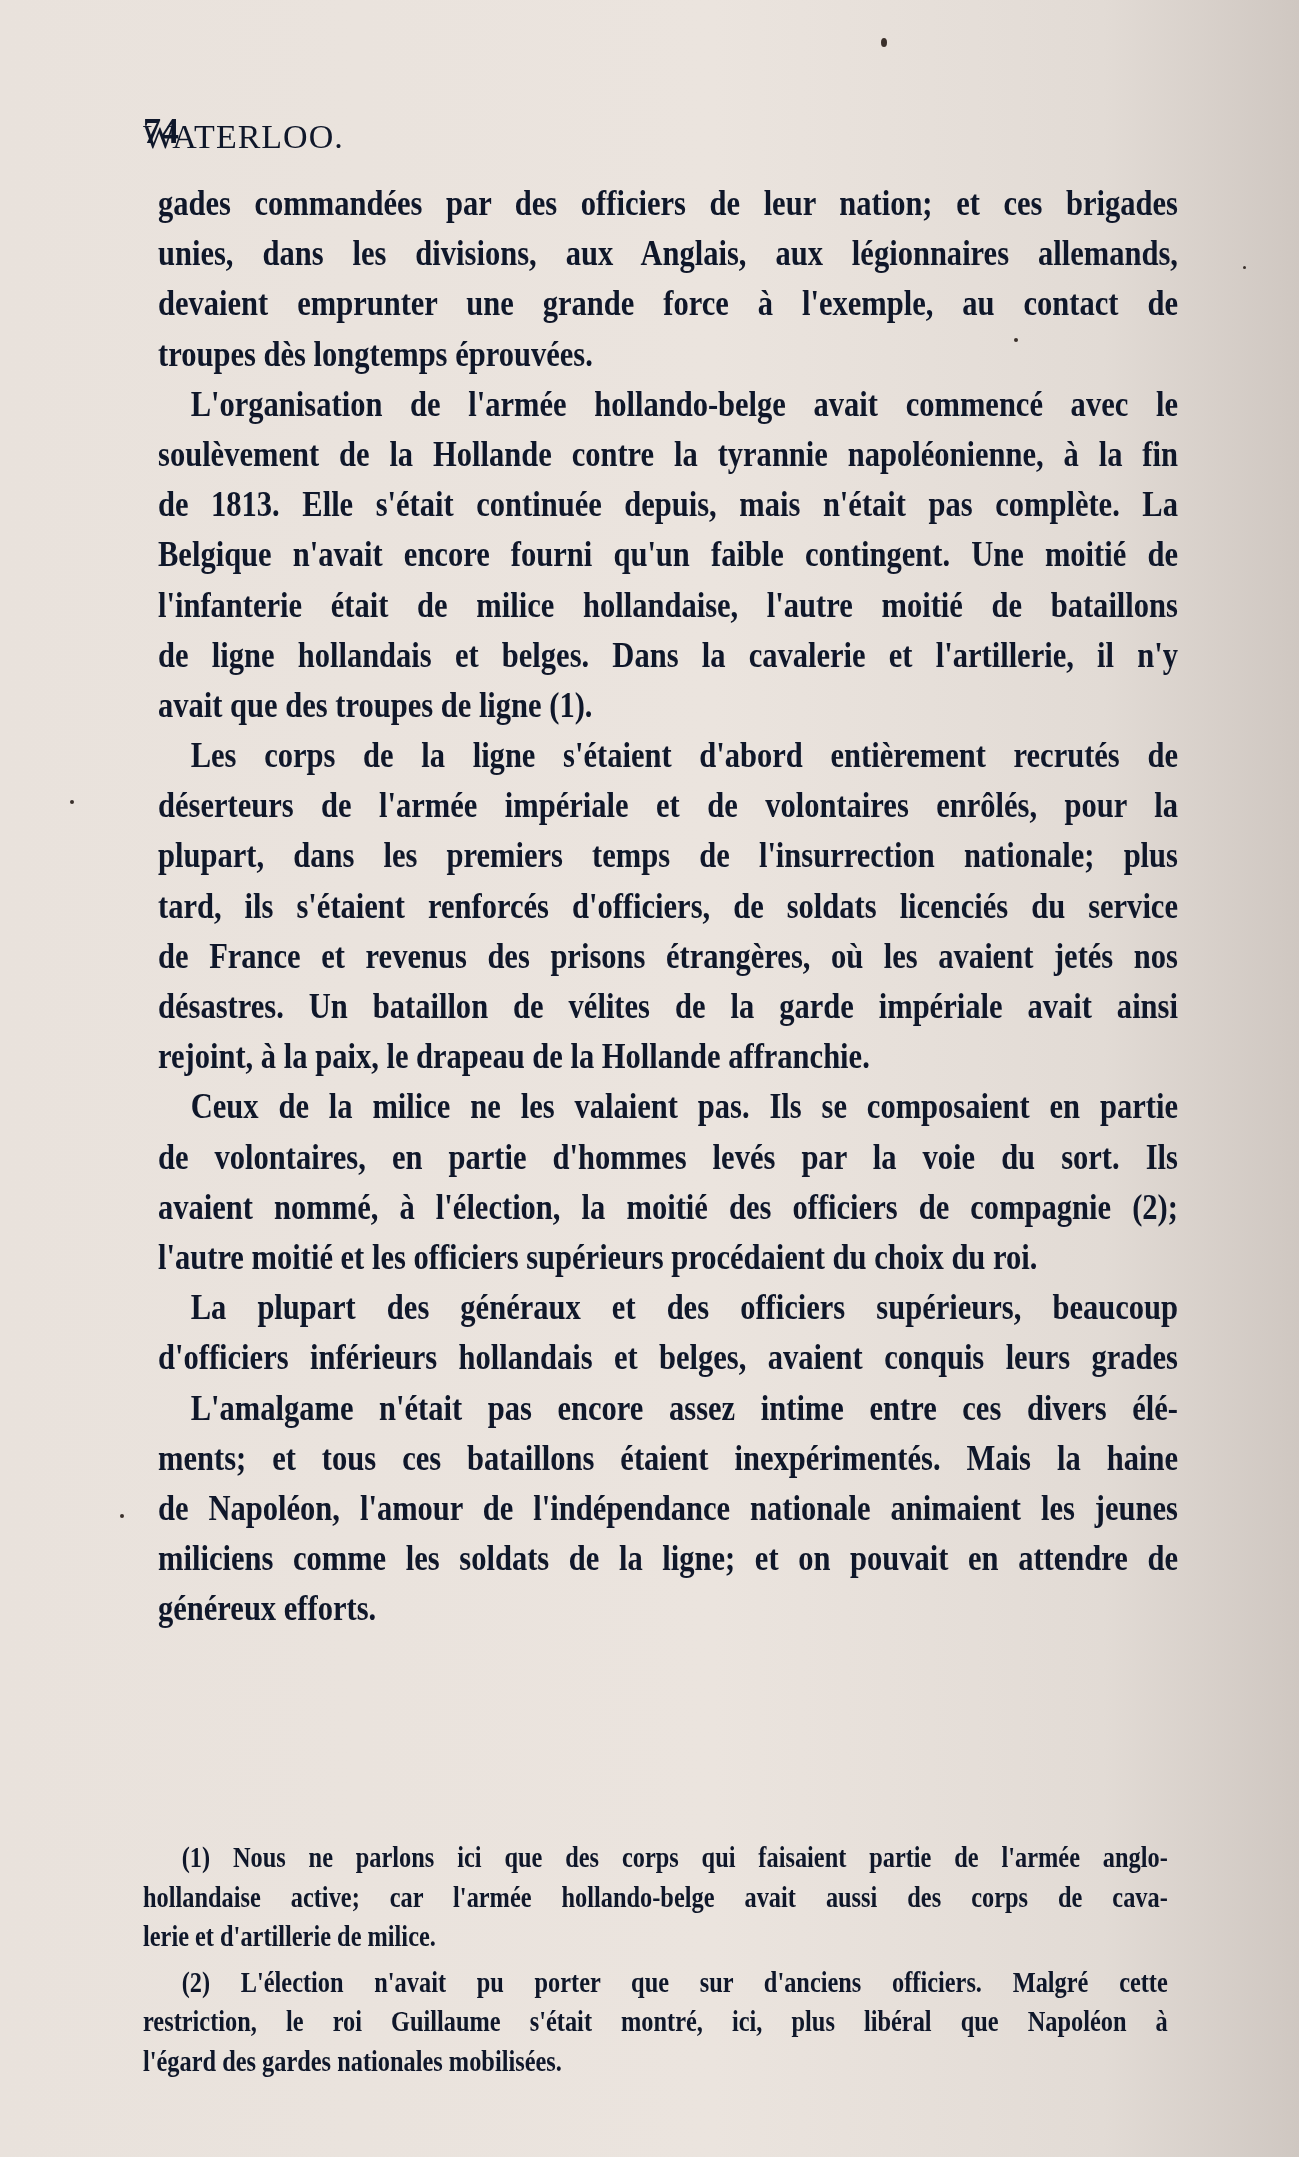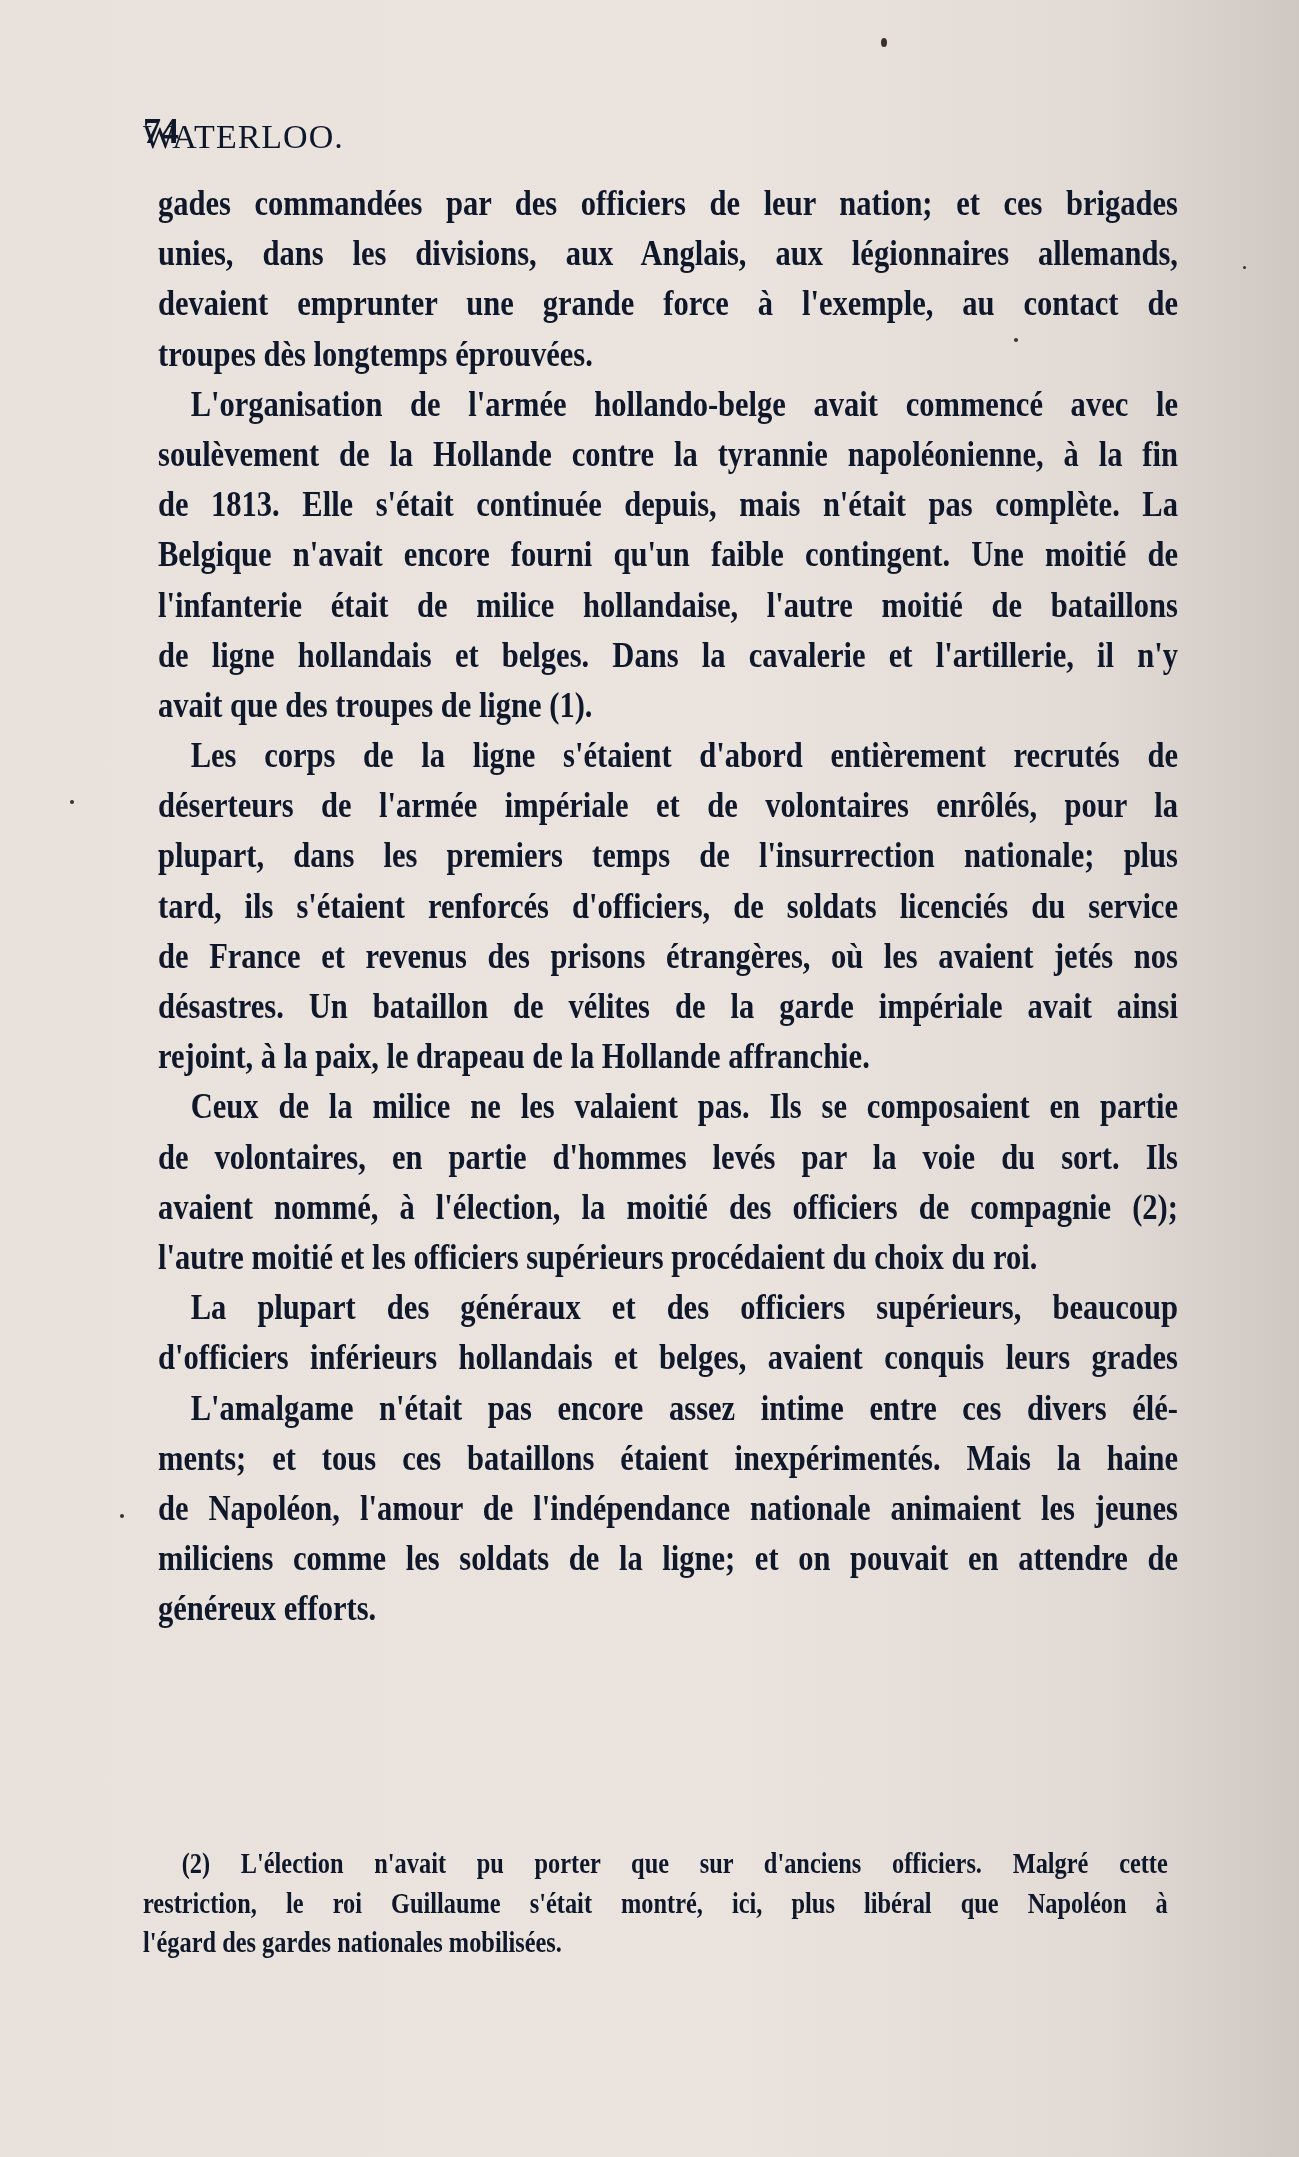--- a/index.html
+++ b/index.html
@@ -151,20 +151,25 @@
       <div>
         <span class="line indent">L'amalgame n'était pas encore assez intime entre ces divers élé-</span>
         <span class="line">ments; et tous ces bataillons étaient inexpérimentés. Mais la haine</span>
         <span class="line">de Napoléon, l'amour de l'indépendance nationale animaient les jeunes</span>
         <span class="line">miliciens comme les soldats de la ligne; et on pouvait en attendre de</span>
         <span class="line last">généreux efforts.</span>
       </div>
     </div>
 
   <div class="footnotes" id="footnotes">
+      <div>
+        <span class="fn-line indent">(1) Nous ne parlons ici que des corps qui faisaient partie de l'armée anglo-</span>
+        <span class="fn-line">hollandaise active; car l'armée hollando-belge avait aussi des corps de cava-</span>
+        <span class="fn-line last">lerie et d'artillerie de milice.</span>
+      </div>
       <div class="fn-gap"></div>
       <div>
         <span class="fn-line indent">(2) L'élection n'avait pu porter que sur d'anciens officiers. Malgré cette</span>
         <span class="fn-line">restriction, le roi Guillaume s'était montré, ici, plus libéral que Napoléon à</span>
         <span class="fn-line last">l'égard des gardes nationales mobilisées.</span>
       </div>
     </div>
 
   <span class="speck" style="left:881px;top:38px;width:6px;height:9px;"></span>
   <span class="speck" style="left:1014px;top:338px;width:4px;height:4px;"></span>

